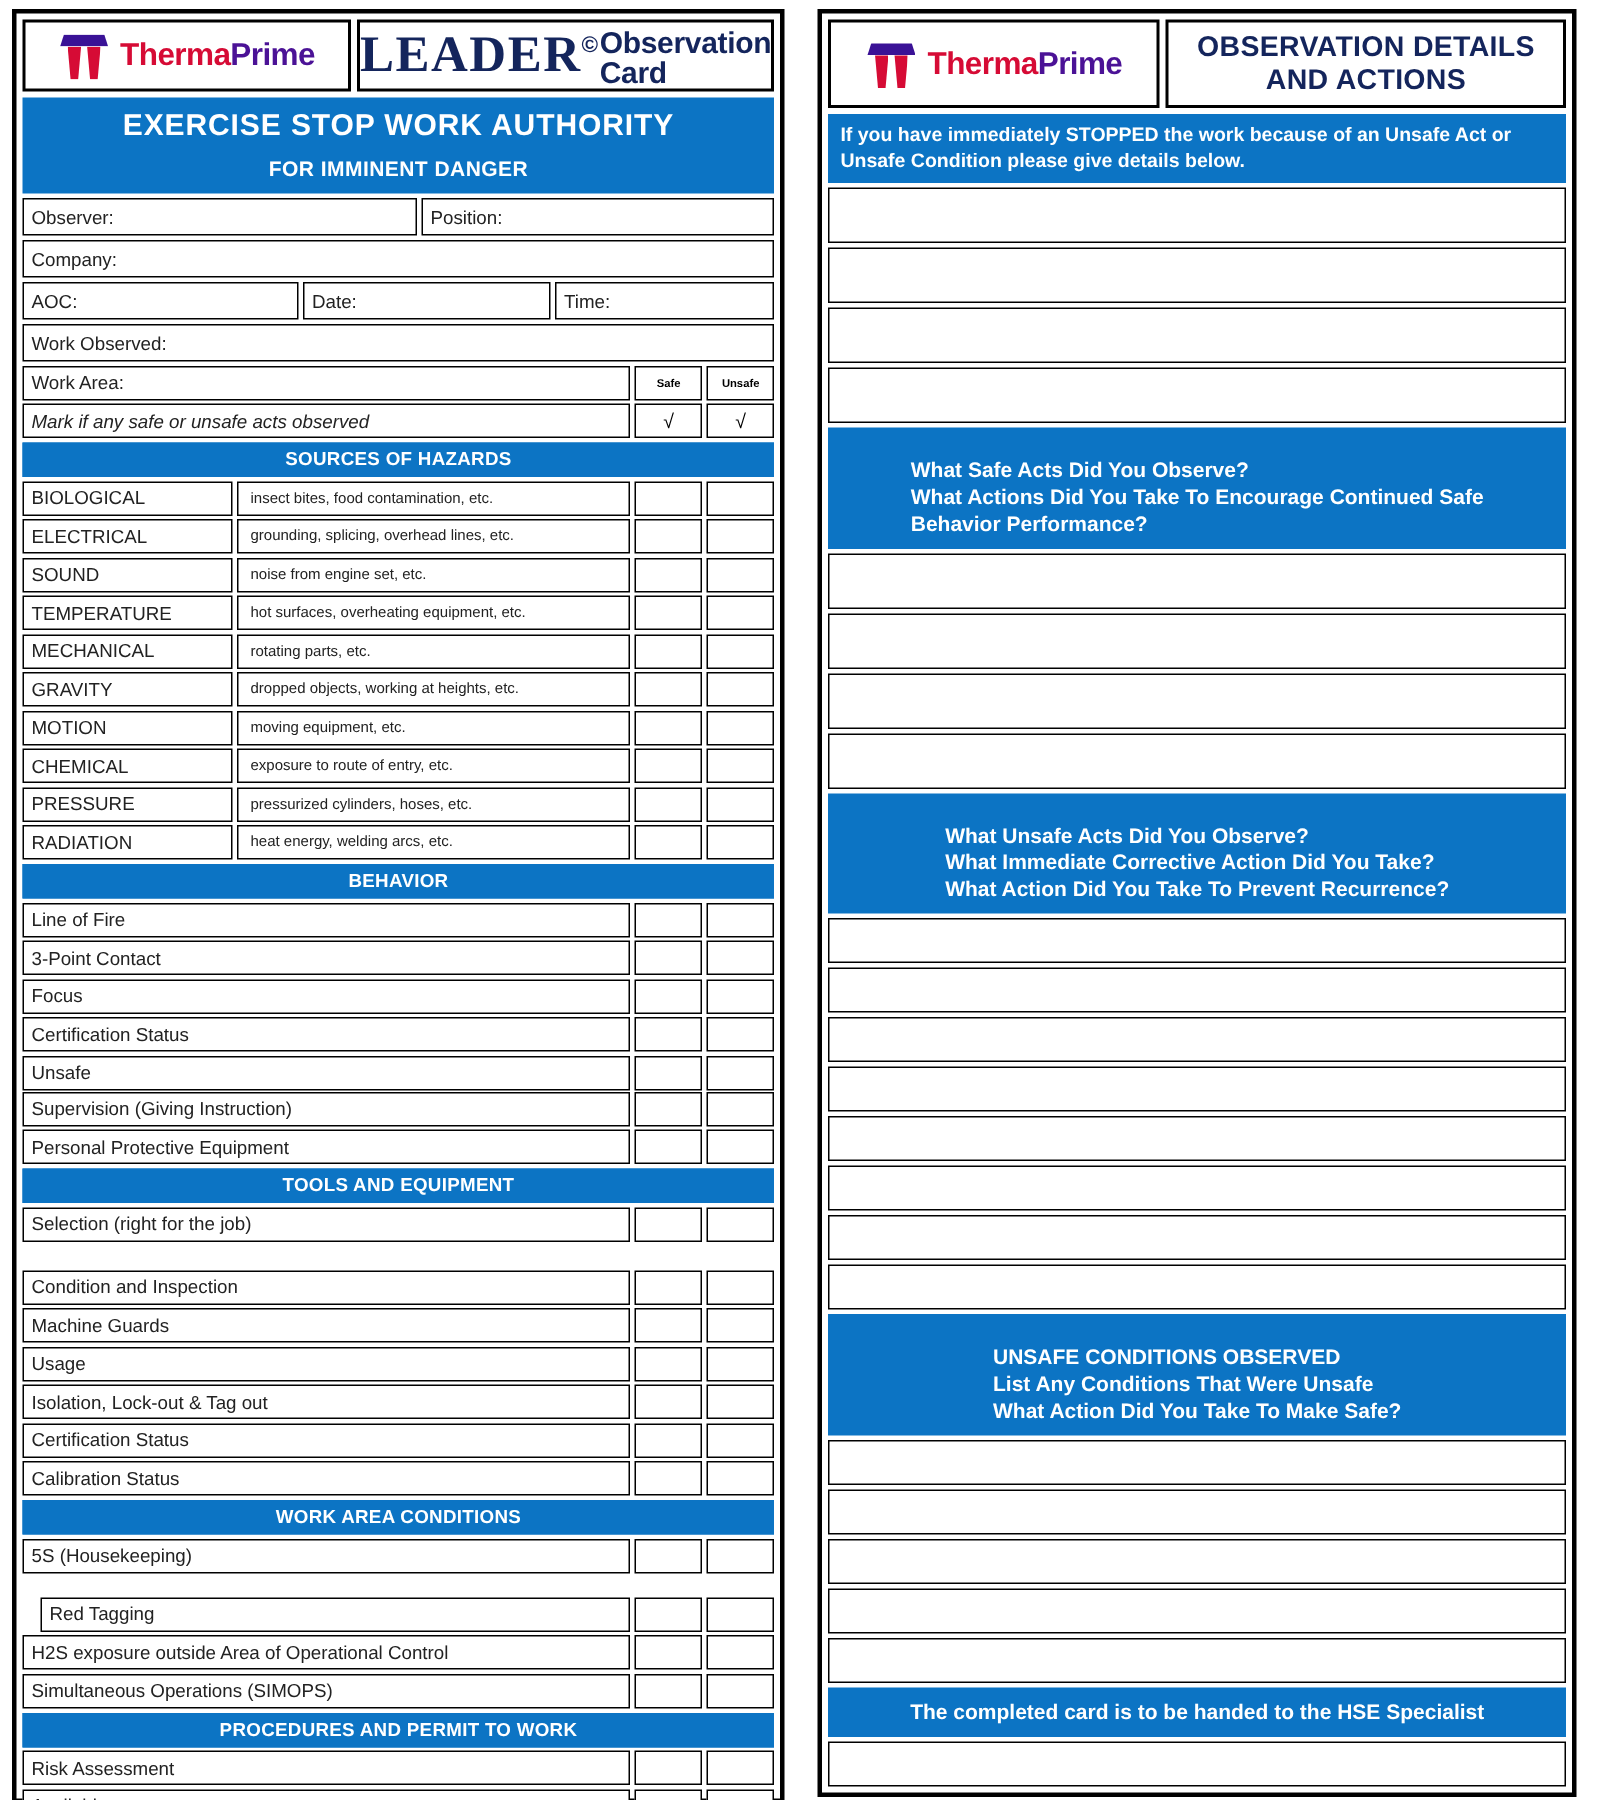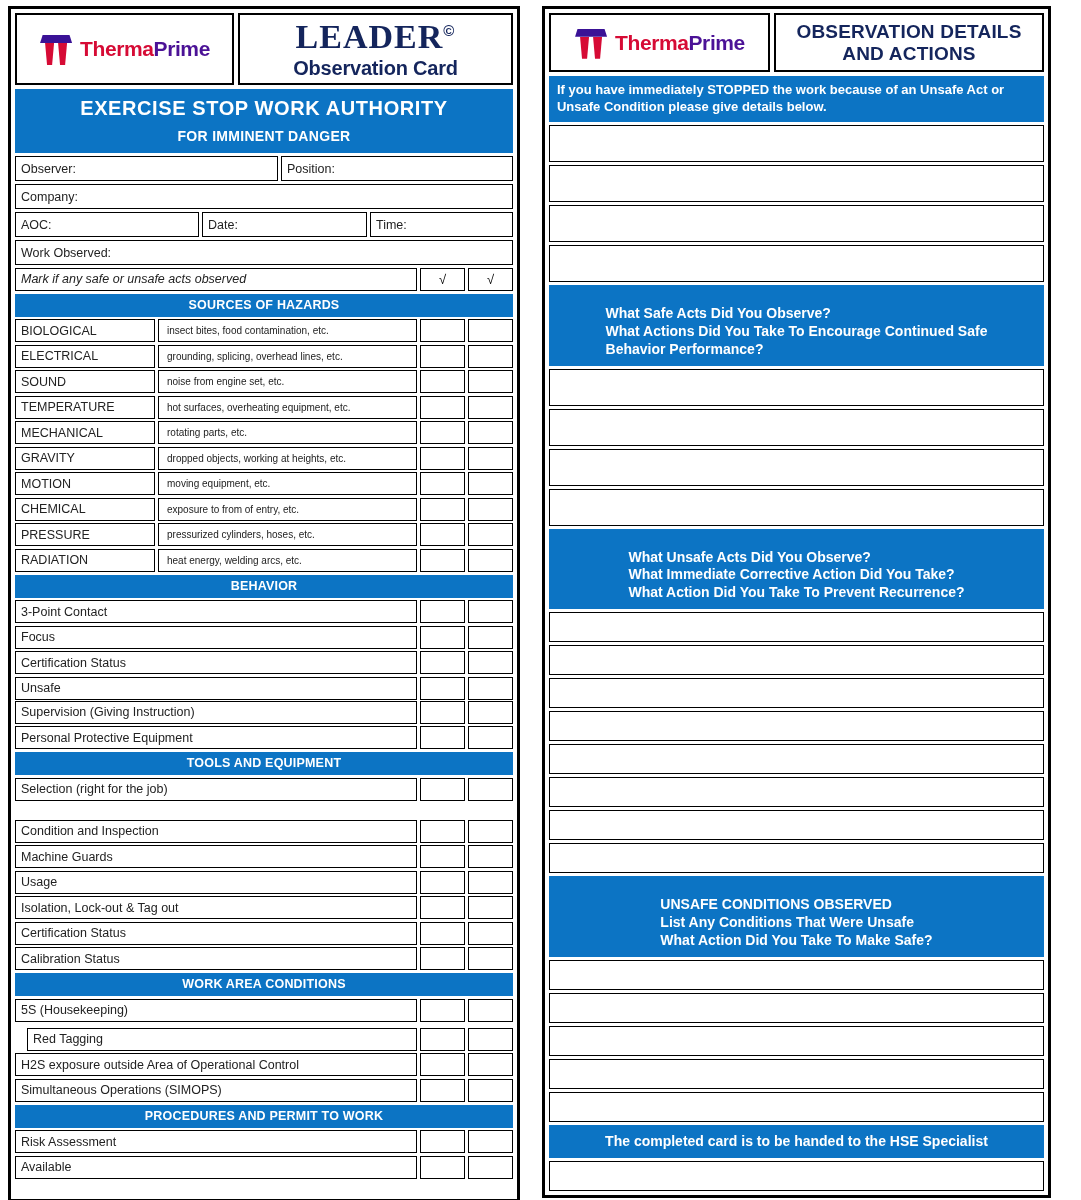--- a/index.html
+++ b/index.html
@@ -35,21 +35,21 @@
      border-radius:2px 2px 0 0;
      clip-path:polygon(8% 0,92% 0,100% 100%,0% 100%);}
   .tp-mark .stem1,.tp-mark .stem2{position:absolute;top:11px;width:9px;height:22px;background:#d60b35;}
   .tp-mark .stem1{left:6px;clip-path:polygon(0 0,100% 0,78% 100%,22% 100%);}
   .tp-mark .stem2{left:19px;clip-path:polygon(0 0,100% 0,78% 100%,22% 100%);}
   .tp-word{font-size:21px;font-weight:bold;letter-spacing:-0.4px;white-space:nowrap;}
   .tp-word .a{color:#d60b35;}
   .tp-word .b{color:#4b1296;}
 
   
-  .leader{display:flex;flex-direction:column;align-items:center;justify-content:center;line-height:1;}
+  .leader{display:flex;flex-direction:row;align-items:center;justify-content:center;line-height:1;}
   .leader-word{font-family:"Liberation Serif", serif;font-weight:bold;font-size:34px;color:#14255c;
      letter-spacing:1px;position:relative;}
   .leader-word .cmark{font-size:15px;vertical-align:super;font-family:"Liberation Sans",sans-serif;}
   .leader-sub{font-size:20px;font-weight:bold;color:#14255c;margin-top:4px;letter-spacing:-0.2px;}
   .obs-title{font-size:19px;font-weight:bold;color:#14255c;text-align:center;line-height:1.15;letter-spacing:0.2px;}
 
   
   .bluebar{background:#0c74c4;color:#ffffff;box-sizing:border-box;}
   .bigblue{padding:8px 0 9px 0;text-align:center;}
   .bigblue .l1{font-size:20px;font-weight:bold;letter-spacing:0.6px;}
@@ -132,20 +132,25 @@
     </div>
     <div class="frow">
       <div class="fcell" style="flex:0 0 184px;">AOC:</div>
       <div class="fcell" style="flex:0 0 165px;">Date:</div>
       <div class="fcell full">Time:</div>
     </div>
     <div class="frow">
       <div class="fcell full">Work Observed:</div>
     </div>
     <div class="tblrow">
+      <div class="lbl">Work Area:</div>
+      <div class="chk hd">Safe</div>
+      <div class="chk hd">Unsafe</div>
+    </div>
+    <div class="tblrow">
       <div class="lbl it">Mark if any safe or unsafe acts observed</div>
       <div class="chk">√</div>
       <div class="chk">√</div>
     </div>
 
     <div id="left-sections">
         <div class="sect" style="margin-top: 3px;">SOURCES OF HAZARDS</div>
         <div class="hz">
           <div class="nm">BIOLOGICAL</div>
           <div class="ds">insect bites, food contamination, etc.</div>
@@ -183,38 +188,43 @@
           <div class="chk"></div>
         </div>
         <div class="hz">
           <div class="nm">MOTION</div>
           <div class="ds">moving equipment, etc.</div>
           <div class="chk"></div>
           <div class="chk"></div>
         </div>
         <div class="hz">
           <div class="nm">CHEMICAL</div>
-          <div class="ds">exposure to from of entry, etc.</div>
+          <div class="ds">exposure to route of entry, etc.</div>
           <div class="chk"></div>
           <div class="chk"></div>
         </div>
         <div class="hz">
           <div class="nm">PRESSURE</div>
           <div class="ds">pressurized cylinders, hoses, etc.</div>
           <div class="chk"></div>
           <div class="chk"></div>
         </div>
         <div class="hz">
           <div class="nm">RADIATION</div>
           <div class="ds">heat energy, welding arcs, etc.</div>
           <div class="chk"></div>
           <div class="chk"></div>
         </div>
         <div class="sect" style="margin-top: 3px;">BEHAVIOR</div>
         <div class="tblrow" style="margin-top: 2.5px;">
+          <div class="lbl">Line of Fire</div>
+          <div class="chk"></div>
+          <div class="chk"></div>
+        </div>
+        <div class="tblrow" style="margin-top: 2.5px;">
           <div class="lbl">3-Point Contact</div>
           <div class="chk"></div>
           <div class="chk"></div>
         </div>
         <div class="tblrow" style="margin-top: 2.5px;">
           <div class="lbl">Focus</div>
           <div class="chk"></div>
           <div class="chk"></div>
         </div>
         <div class="tblrow" style="margin-top: 2.5px;">
@@ -272,21 +282,21 @@
           <div class="lbl">Calibration Status</div>
           <div class="chk"></div>
           <div class="chk"></div>
         </div>
         <div class="sect" style="margin-top: 3px;">WORK AREA CONDITIONS</div>
         <div class="tblrow" style="margin-top: 2.5px;">
           <div class="lbl">5S (Housekeeping)</div>
           <div class="chk"></div>
           <div class="chk"></div>
         </div>
-        <div class="tblrow" style="margin-top: 6px; padding-left: 12px;">
+        <div class="tblrow" style="margin-top: 16px; padding-left: 12px;">
           <div class="lbl">Red Tagging</div>
           <div class="chk"></div>
           <div class="chk"></div>
         </div>
         <div class="tblrow" style="margin-top: 2.5px;">
           <div class="lbl">H2S exposure outside Area of Operational Control</div>
           <div class="chk"></div>
           <div class="chk"></div>
         </div>
         <div class="tblrow" style="margin-top: 2.5px;">

